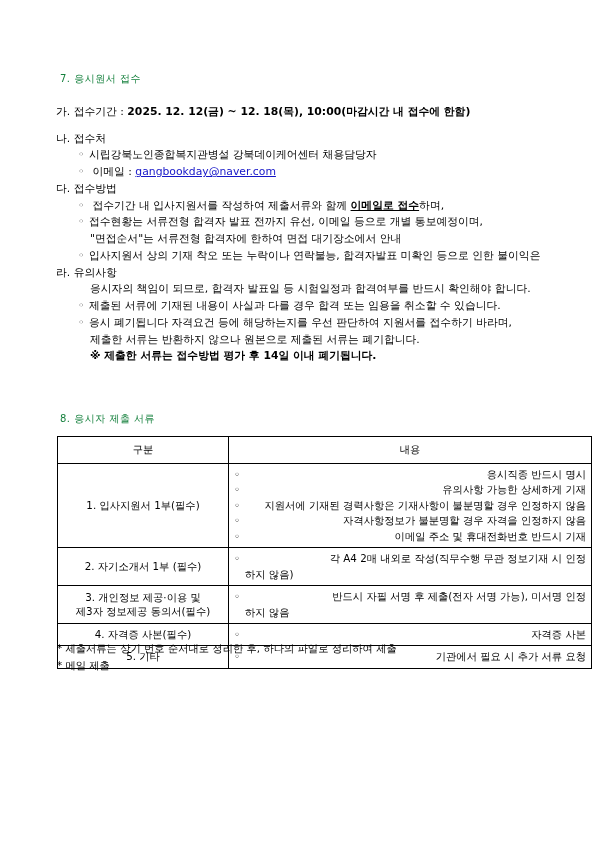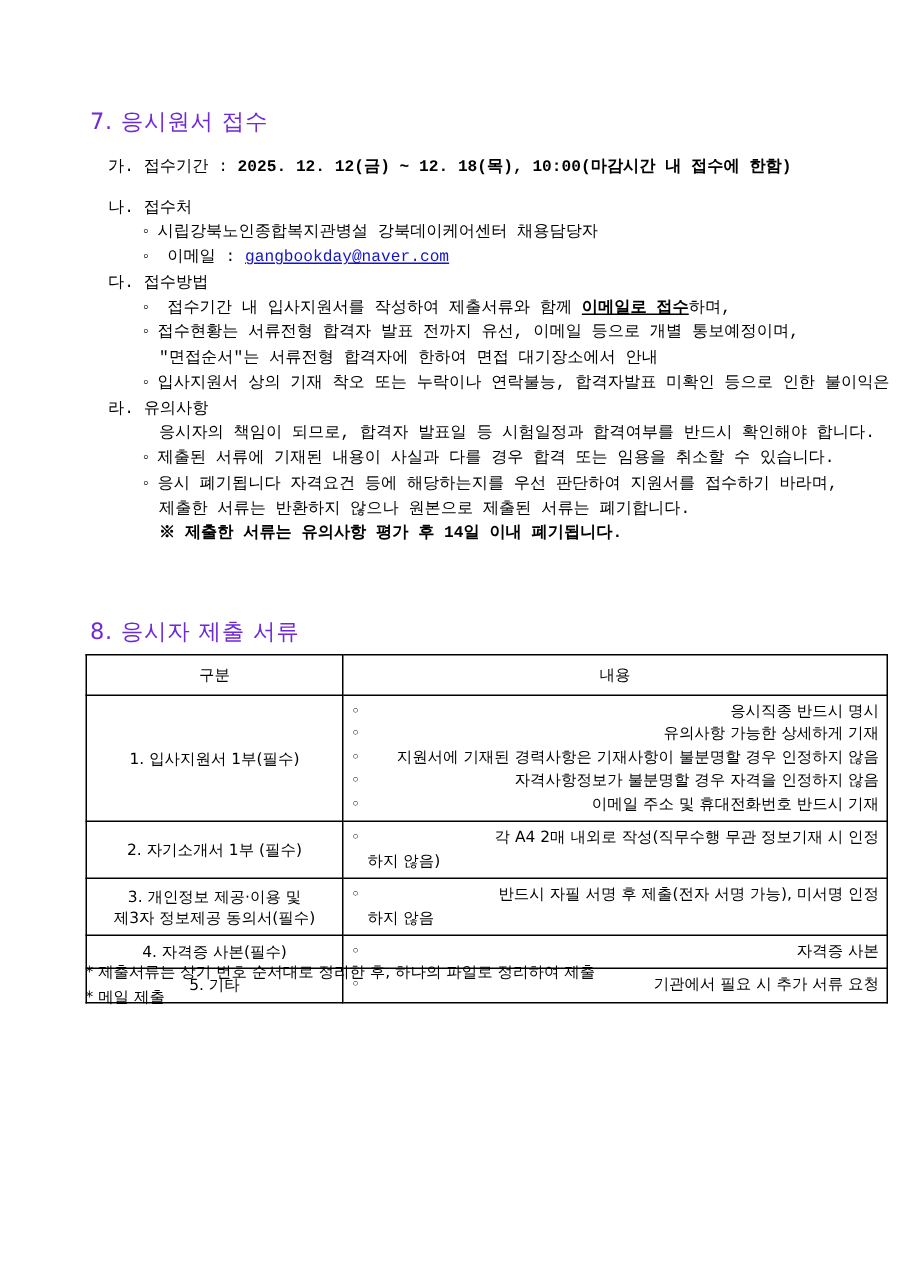--- a/index.html
+++ b/index.html
@@ -19,33 +19,32 @@
   .page {
     position: absolute;
     top: 0; left: 0;
     width: 600px;
     height: 849px;
     padding: 0;
     box-sizing: border-box;
   }
   .section-heading {
     position: absolute;
-    font-size: 15px;
-    color: #6d28d9;
+    font-size: 10px;
+    color: #15803d;
     font-weight: normal;
     letter-spacing: 0.5px;
   }
   .h-sec7 { left: 60px; top: 72px; }
   .h-sec8 { left: 60px; top: 412px; }
 
   .block {
     position: absolute;
-    left: 72px;
+    left: 56px;
     width: 500px;
-    font-family: Liberation Mono, monospace;
   }
   .line {
     font-size: 10.8px;
     line-height: 1.55;
     white-space: nowrap;
   }
   .lvl1 { margin-left: 0px; }
   .lvl2 { margin-left: 22px; }
   .lvl3 { margin-left: 34px; }
   .bold { font-weight: bold; }
@@ -137,21 +136,21 @@
       <span>접수기간 내 입사지원서를 작성하여 제출서류와 함께 </span><span class="bold u">이메일로 접수</span><span>하며,</span>
     </div>
     <div class="line lvl2 ind-bullet bullet">접수현황는 서류전형 합격자 발표 전까지 유선, 이메일 등으로 개별 통보예정이며,</div>
     <div class="line lvl3">"면접순서"는 서류전형 합격자에 한하여 면접 대기장소에서 안내</div>
     <div class="line lvl2 ind-bullet bullet">입사지원서 상의 기재 착오 또는 누락이나 연락불능, 합격자발표 미확인 등으로 인한 불이익은</div>
     <div class="line lvl1">라. 유의사항</div>
     <div class="line lvl3">응시자의 책임이 되므로, 합격자 발표일 등 시험일정과 합격여부를 반드시 확인해야 합니다.</div>
     <div class="line lvl2 ind-bullet bullet">제출된 서류에 기재된 내용이 사실과 다를 경우 합격 또는 임용을 취소할 수 있습니다.</div>
     <div class="line lvl2 ind-bullet bullet">응시 폐기됩니다 자격요건 등에 해당하는지를 우선 판단하여 지원서를 접수하기 바라며,</div>
     <div class="line lvl3">제출한 서류는 반환하지 않으나 원본으로 제출된 서류는 폐기합니다.</div>
-    <div class="line lvl3 bold">※ 제출한 서류는 유의사항 평가 후 14일 이내 폐기됩니다.</div>
+    <div class="line lvl3 bold">※ 제출한 서류는 접수방법 평가 후 14일 이내 폐기됩니다.</div>
   </div>
 
   <div class="section-heading h-sec8">8. 응시자 제출 서류</div>
 
   <table class="doc-table">
     <thead>
       <tr>
         <th class="col-gubun">구분</th>
         <th>내용</th>
       </tr>

